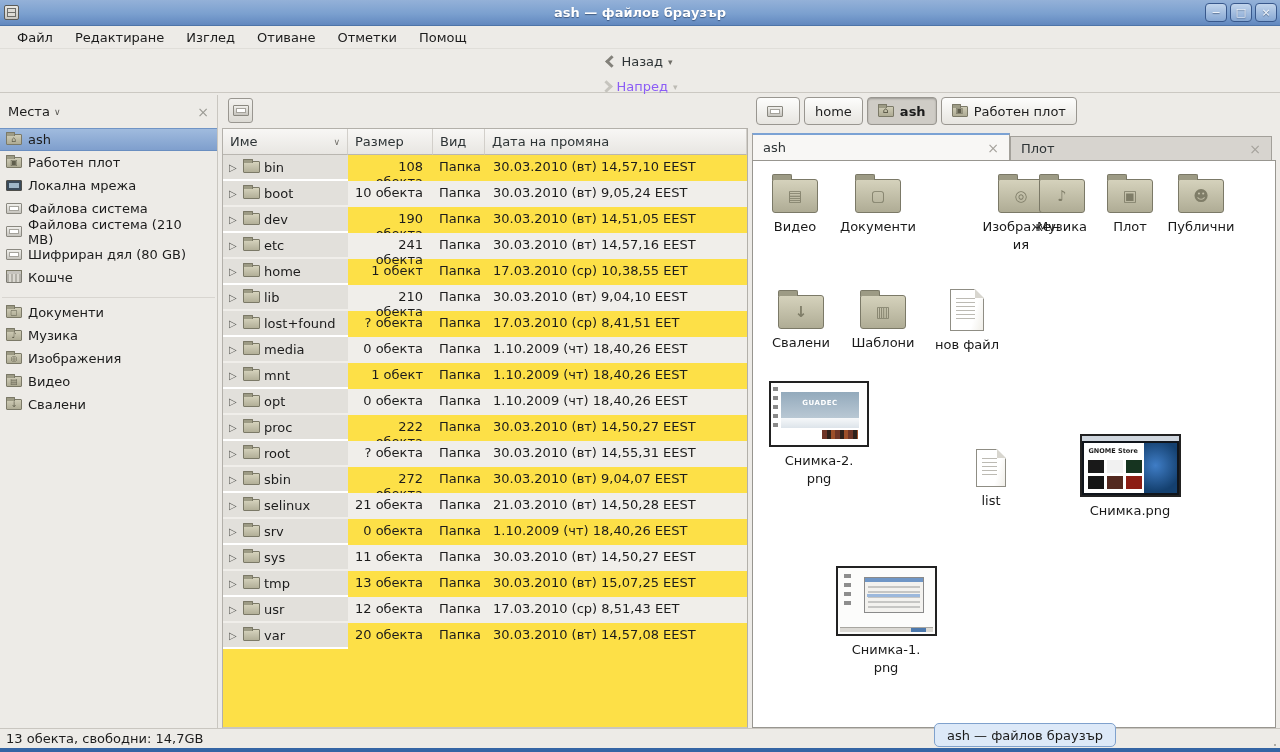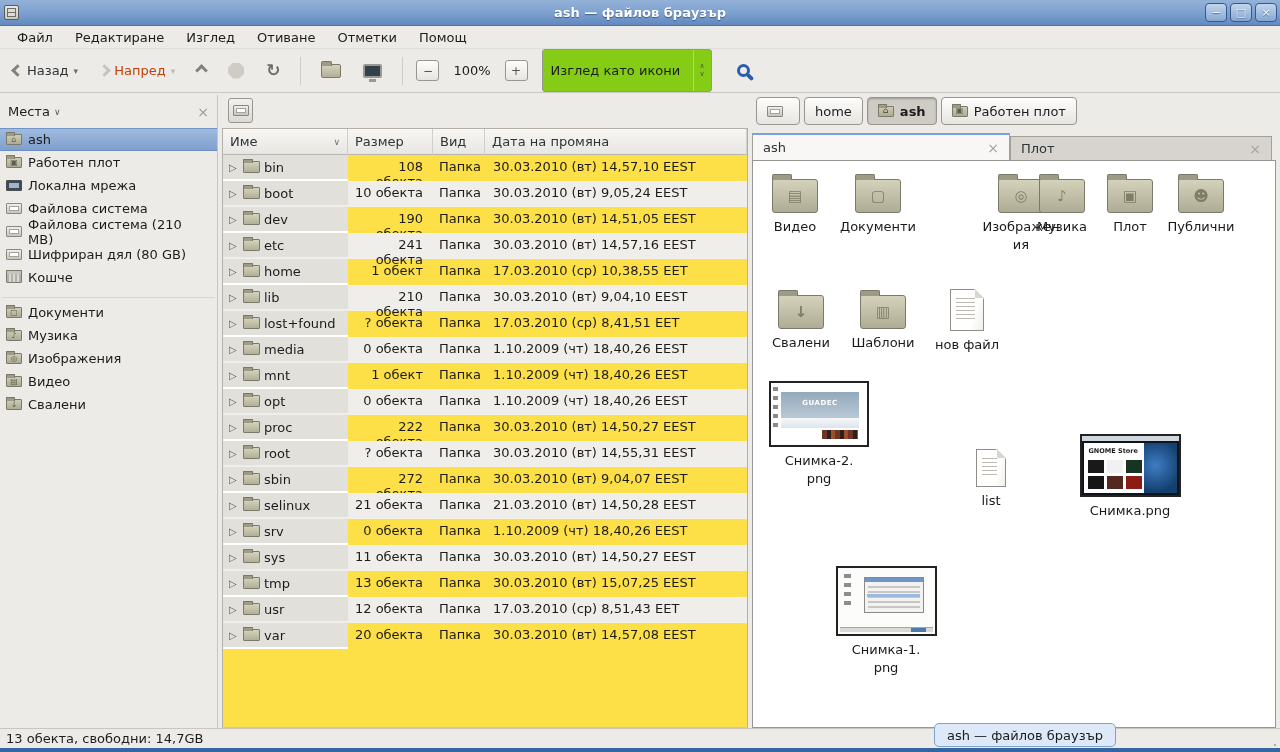--- a/index.html
+++ b/index.html
@@ -17,24 +17,24 @@
   .winbtns { position:absolute; right:3px; top:3px; display:flex; gap:3px; }
   .wbtn { width:22px; height:19px; border:1px solid #38588c; border-radius:4px;
     background:linear-gradient(#c2d5ec,#86a7d3); color:#f2f6fb; display:flex; align-items:center; justify-content:center;
     font-size:11px; line-height:1; text-shadow:0 1px 1px rgba(20,40,70,.5); cursor:default; }
 
   
   .menubar { position:absolute; left:0; top:26px; width:1280px; height:23px; background:#edebe7; display:flex; align-items:center; padding-left:6px; border-bottom:1px solid #e0ded9; }
   .menuitem { padding:2px 11px; }
 
   
-  .toolbar { position:absolute; left:0; top:49px; width:1280px; height:44px; background:#edebe7; border-bottom:1px solid #cbc8c2; display:flex; align-items:center; padding:0 6px; gap:8px; }
+  .toolbar { position:absolute; left:0; top:49px; width:1280px; height:44px; background:#edebe7; border-bottom:1px solid #cbc8c2; display:flex; align-items:center; padding:0 6px; gap:0;flex-direction:column; }
   .tbtn { display:flex; align-items:center; gap:5px; padding:5px 7px; border-radius:3px; }
   .tbtn .lbl { color:#2e3436; }
-  .tbtn.disabled .lbl { color:#c2410c; }
+  .tbtn.disabled .lbl { color:#8b5cf6; }
   .chv { width:9px; height:9px; border-left:3px solid #83817a; border-bottom:3px solid #83817a; flex:none; }
   .chv.left { transform:rotate(45deg); }
   .chv.right { transform:rotate(225deg); border-color:#c6c4be; }
   .chv.up { transform:rotate(135deg); }
   .drop { font-size:9px; color:#6f6d67; }
   .drop.dis { color:#bdbbb4; }
   .oct { width:16px; height:16px; background:#cfccc6; clip-path:polygon(31% 0,69% 0,100% 31%,100% 69%,69% 100%,31% 100%,0 69%,0 31%); }
   .reload { font-size:17px; color:#6f6d67; font-weight:bold; line-height:1; }
   .tsep { width:1px; height:28px; background:#cfccc6; margin:0 5px; }
   .fold { position:relative; background:linear-gradient(#d6d3bd,#b2af98); border:1px solid #7b7967; border-radius:2px; }

